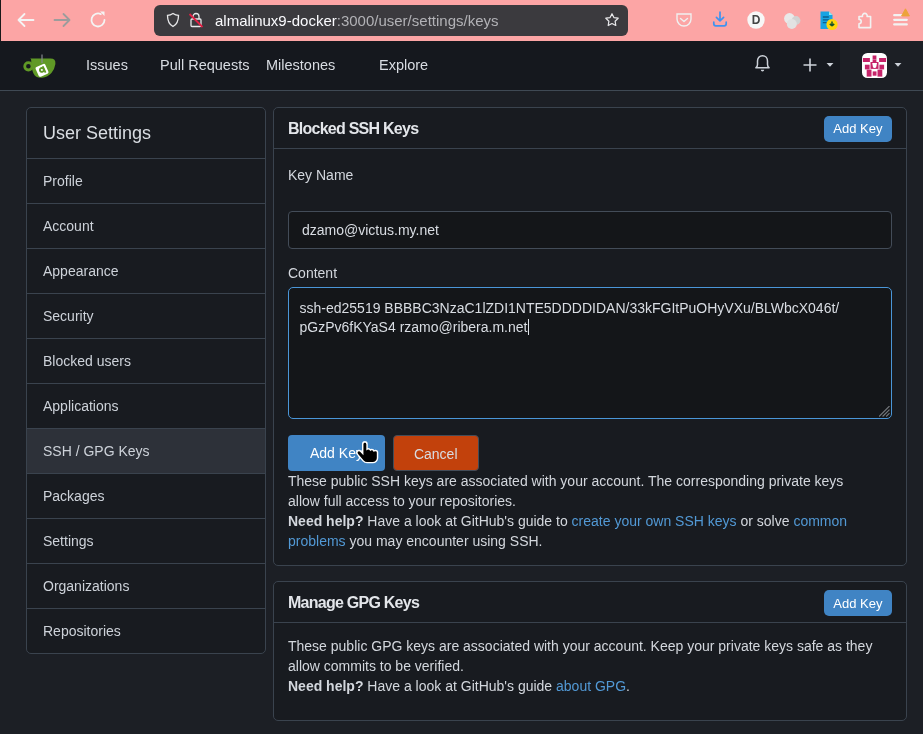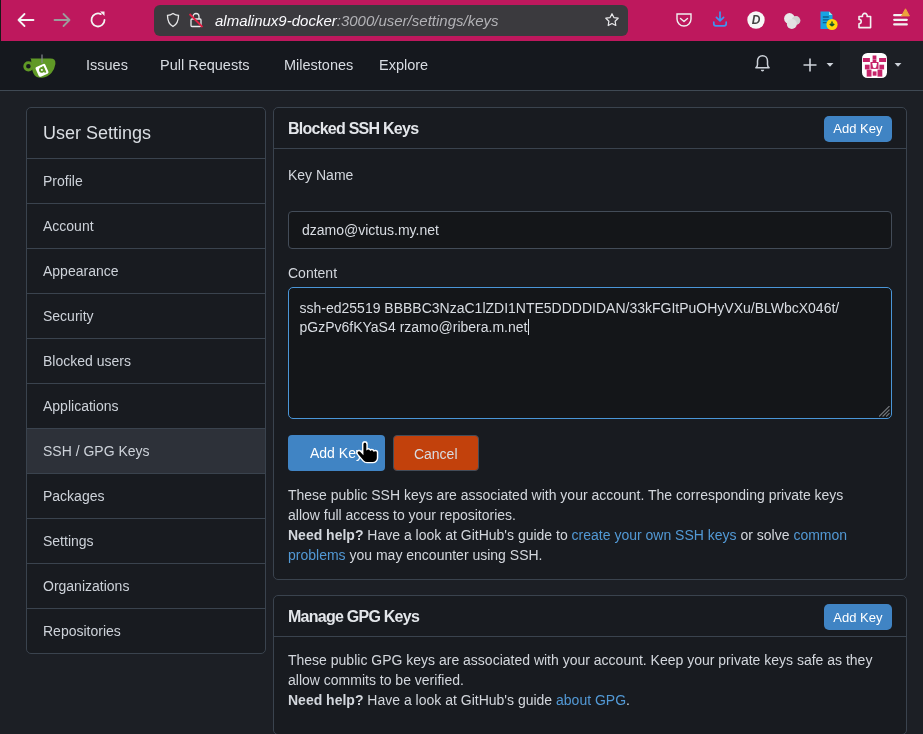--- a/index.html
+++ b/index.html
@@ -1,20 +1,20 @@
 <!DOCTYPE html>
 <html><head>
 <meta charset="utf-8">
 <style>
   * { margin:0; padding:0; box-sizing:border-box; }
   html,body { width:923px; height:734px; overflow:hidden; }
   body { font-family:"Liberation Sans", sans-serif; background:#1c1f25; position:relative; }
 
   
-  .ffbar { position:absolute; left:0; top:0; width:923px; height:41px; background:#be185d; border-left:1px solid #191919;font-style:italic; }
+  .ffbar { position:absolute; left:0; top:0; width:923px; height:41px; background:#fca5a5; border-left:1px solid #191919; }
   .ffbar svg { position:absolute; }
   .urlbar { position:absolute; left:153px; top:4.5px; width:474px; height:31px; background:#3b3a3e; border-radius:6px; }
   .urltext { position:absolute; left:61px; top:0; height:31px; line-height:31px; font-size:15px; color:#fbfbfe; white-space:nowrap; }
   .urltext .dim { color:#b2b2b6; }
 
   
   .nav { position:absolute; left:0; top:41px; width:840px; height:49px; background:#15181e; }
   .nav a { position:absolute; top:0; height:48px; line-height:48px; color:#d8dce2; font-size:14.5px; text-decoration:none; }
 
   
@@ -31,21 +31,21 @@
   .box .bh { height:41px; border-bottom:1px solid #3a434e; position:relative; }
   .box .bh .t { position:absolute; left:14px; top:0; line-height:41px; font-size:16px; font-weight:bold; letter-spacing:-0.75px; color:#e3e6ea; }
   .btn-blue-sm { position:absolute; right:14px; top:8px; height:26px; padding:0 9.5px; background:#4084c4; color:#fff; font-size:13px; border:none; border-radius:5px; font-family:inherit; }
   .bb { padding:18px 14px 14px; }
   label { display:block; font-size:14px; color:#d3d7dd; margin-bottom:5.5px; height:16px; }
   .inp { width:100%; height:38px; background:#141619; border:1px solid #434c58; border-radius:4px; color:#d9dde3; font-size:14px; padding:0 13px; font-family:inherit;margin-top:28px; }
   .ta { width:100%; height:132.5px; background:#141619; border:1.5px solid #4a96d8; border-radius:5px; color:#d9dde3; font-size:14px; line-height:19px; padding:11.5px 10.5px; font-family:inherit; position:relative; }
   .btnrow { margin-top:16px; }
   .btn-blue { display:inline-block; vertical-align:top; height:36px; line-height:36px; padding:0 22px; background:#4084c4; color:#fff; font-size:14px; border-radius:4px; }
   .btn-dark { display:inline-block; vertical-align:top; height:36px; line-height:36px; padding:0 20px; background:#c2410c; color:#d8dce2; font-size:14px; border:1px solid #434c58; border-radius:4px; margin-left:8px; }
-  .help { margin-top:14px; font-size:14px; line-height:20px; color:#d3d7dd; }
+  .help { margin-top:0; font-size:14px; line-height:20px; color:#d3d7dd; }
   .help a { color:#5299d5; text-decoration:none; }
   .gap { height:15px; }
 </style>
 </head>
 <body>
 
 <div class="ffbar">
 
   <svg style="left:14px;top:9px" width="22" height="22" viewBox="0 0 22 22">
     <path d="M3.5 11 H18.5 M3.5 11 L9.5 5 M3.5 11 L9.5 17" stroke="#f4f4f4" stroke-width="1.8" fill="none" stroke-linecap="round" stroke-linejoin="round"></path>
@@ -126,21 +126,21 @@
     <path d="M9 5.6 L29.5 5.6 Q34.9 5.6 34.4 11 Q33.6 16.5 30.4 20 Q27 24.2 21 24.7 Q14.5 25.1 12.4 20.2 Q10.2 15.2 10.2 7.5 Q10.2 5.6 9 5.6 Z" fill="#609926"></path>
     <path d="M21 1.5 v8.5" stroke="#85898e" stroke-width="1.2"></path>
     <g transform="rotate(-24 21 17.3)">
       <rect x="15.7" y="12" width="10.6" height="10.6" rx="1.6" fill="#fff"></rect>
       <path d="M21 14 a2.9 2.9 0 1 0 0.01 0 z M21 16 a0.95 0.95 0 1 1 -0.01 0 z" fill="#609926" fill-rule="evenodd"></path>
       <rect x="22.4" y="13.9" width="1.8" height="7" fill="#609926"></rect>
     </g>
   </svg>
   <a style="left:70px;padding:0 16px;">Issues</a>
   <a style="left:144px;padding:0 16px;">Pull Requests</a>
-  <a style="left:268px;padding:0 16px;">Milestones</a>
+  <a style="left:250px;padding:0 16px;">Milestones</a>
   <a style="left:363px;padding:0 16px;">Explore</a>
 
   <svg style="position:absolute;left:754px;top:13px" width="17" height="20" viewBox="0 0 17 20">
     <path d="M8.5 1.8 c-3.1 0 -5 2.3 -5 5.2 v3.4 c0 1.6 -0.7 2.6 -1.6 3.4 h13.2 c-0.9 -0.8 -1.6 -1.8 -1.6 -3.4 V7 c0 -2.9 -1.9 -5.2 -5 -5.2 z" fill="none" stroke="#ccd1d8" stroke-width="1.5" stroke-linejoin="round"></path>
     <path d="M6.8 15.8 a1.7 1.7 0 0 0 3.4 0 z" fill="#ccd1d8"></path>
   </svg>
 
   <svg style="position:absolute;left:800px;top:14px" width="20" height="20" viewBox="0 0 20 20">
     <path d="M10 3.5 V16.5 M3.5 10 H16.5" stroke="#cdd2d9" stroke-width="1.6"></path>
   </svg>

